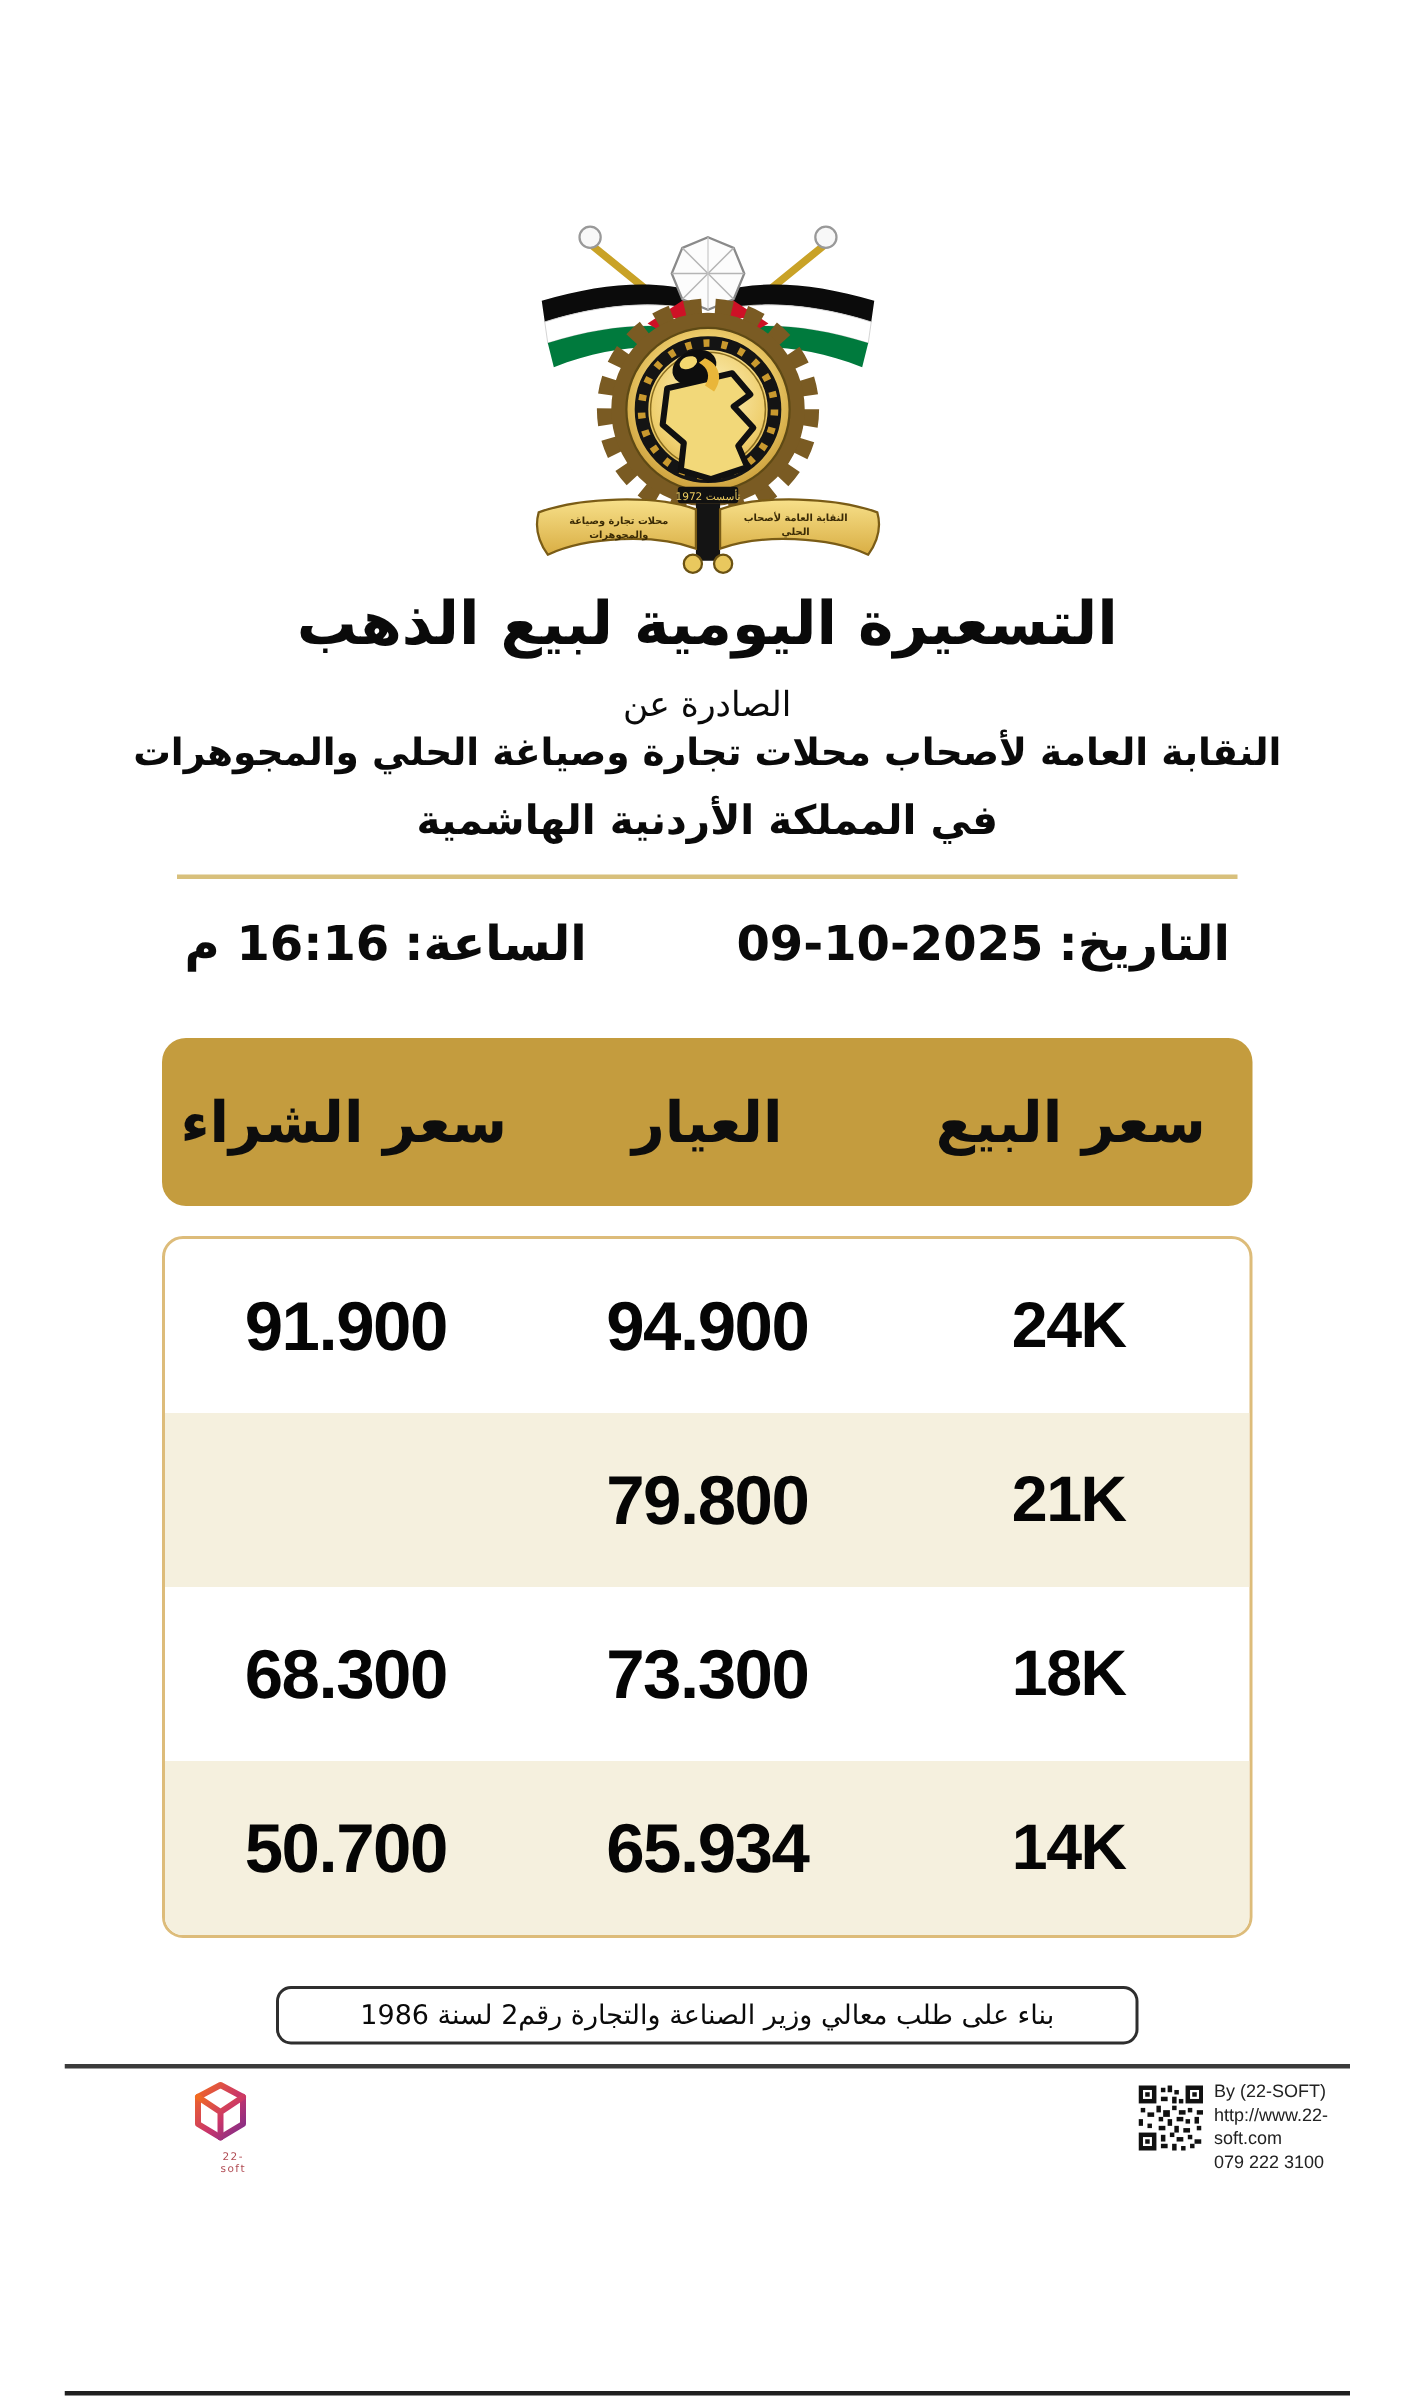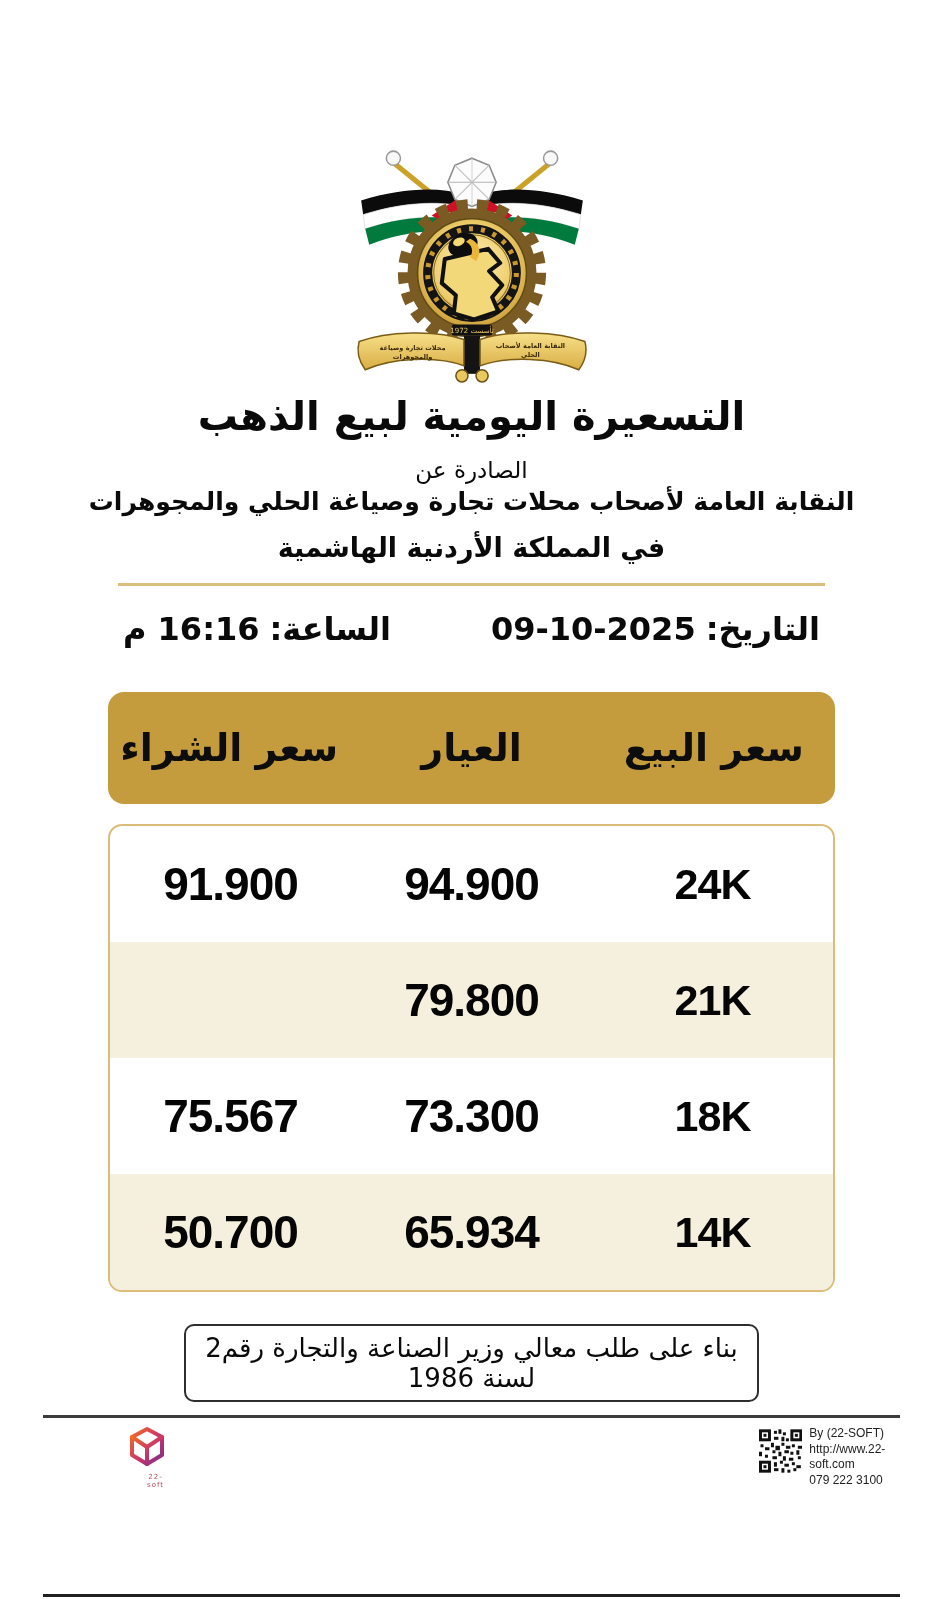--- a/index.html
+++ b/index.html
@@ -41,21 +41,21 @@
   .trow {
     height:116px; display:grid; grid-template-columns:1fr 1fr 1fr;
     align-items:center; text-align:center;
   }
   .trow.alt { background:#F5F0DE; }
   .cell { font-size:46px; font-weight:700; letter-spacing:-1px; font-family:"Liberation Sans","DejaVu Sans",sans-serif; color:#050505; }
   .cell.karat { font-size:43px; }
   
   .note-box {
     margin:32px auto 0 auto; width:575px; border:2px solid #2e2e2e;
-    border-radius:10px; padding:7px 0; text-align:center; font-size:26px;
+    border-radius:10px; padding:7px 0; text-align:center; font-size:18px;
   }
   .footer-divider { margin-top:13px; border:none; border-top:3px solid #3b3b3b; height:0; }
   
   .credits { position:relative; height:80px; }
   .soft-logo { position:absolute; left:82px; top:8px; width:44px; text-align:center; }
   .soft-logo .lbl { font-size:7px; color:#b04a52; letter-spacing:1px; margin-top:1px;margin-left:17px; }
   .qr-block { position:absolute; left:716px; top:4px; display:flex; gap:7px; align-items:flex-start; }
   .qr-text { font-family:"Liberation Sans","DejaVu Sans",sans-serif; font-size:12px; color:#222; line-height:1.3; padding-top:4px; }
   .bottom-bar { position:absolute; left:0; right:0; bottom:2px; height:3px; background:#1f1f1f; }
 </style>
@@ -176,21 +176,21 @@
       <div class="cell">94.900</div>
       <div class="cell">91.900</div>
     </div>
     <div class="trow alt">
       <div class="cell karat">21K</div>
       <div class="cell">79.800</div>
     </div>
     <div class="trow">
       <div class="cell karat">18K</div>
       <div class="cell">73.300</div>
-      <div class="cell">75.567</div>
+      <div class="cell">68.300</div>
     </div>
     <div class="trow alt">
       <div class="cell karat">14K</div>
       <div class="cell">65.934</div>
       <div class="cell">50.700</div>
     </div>
   </div>
 
   <div class="note-box" dir="rtl">بناء على طلب معالي وزير الصناعة والتجارة رقم2 لسنة 1986</div>
 

